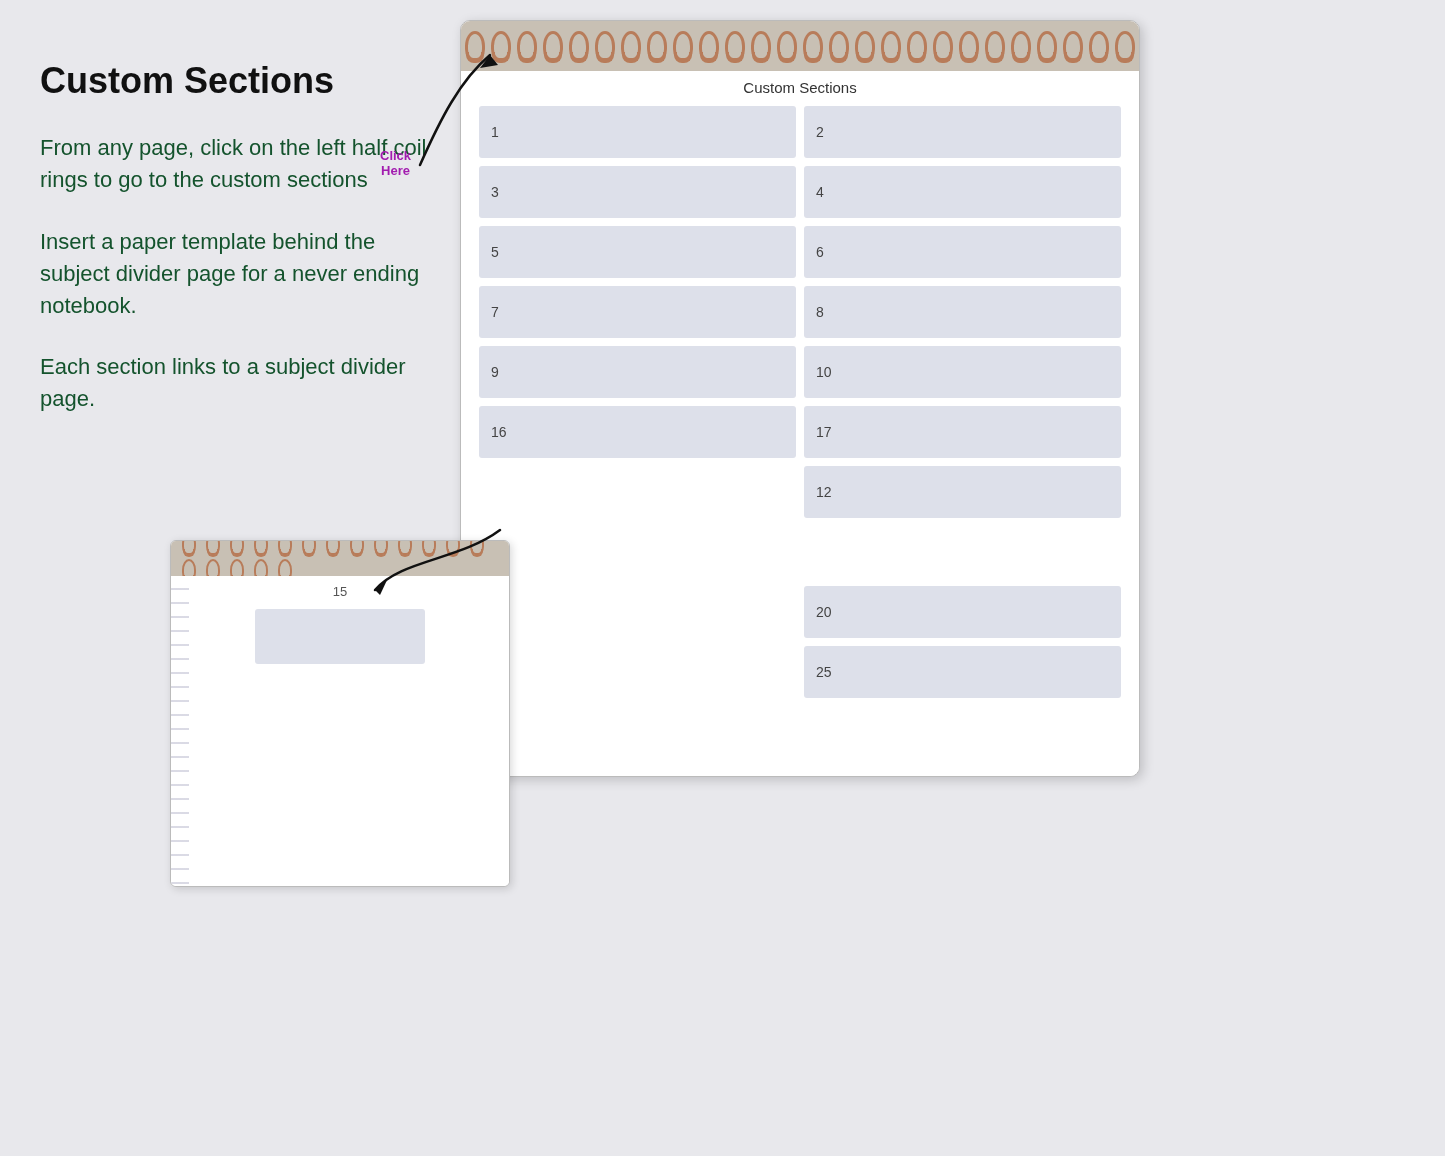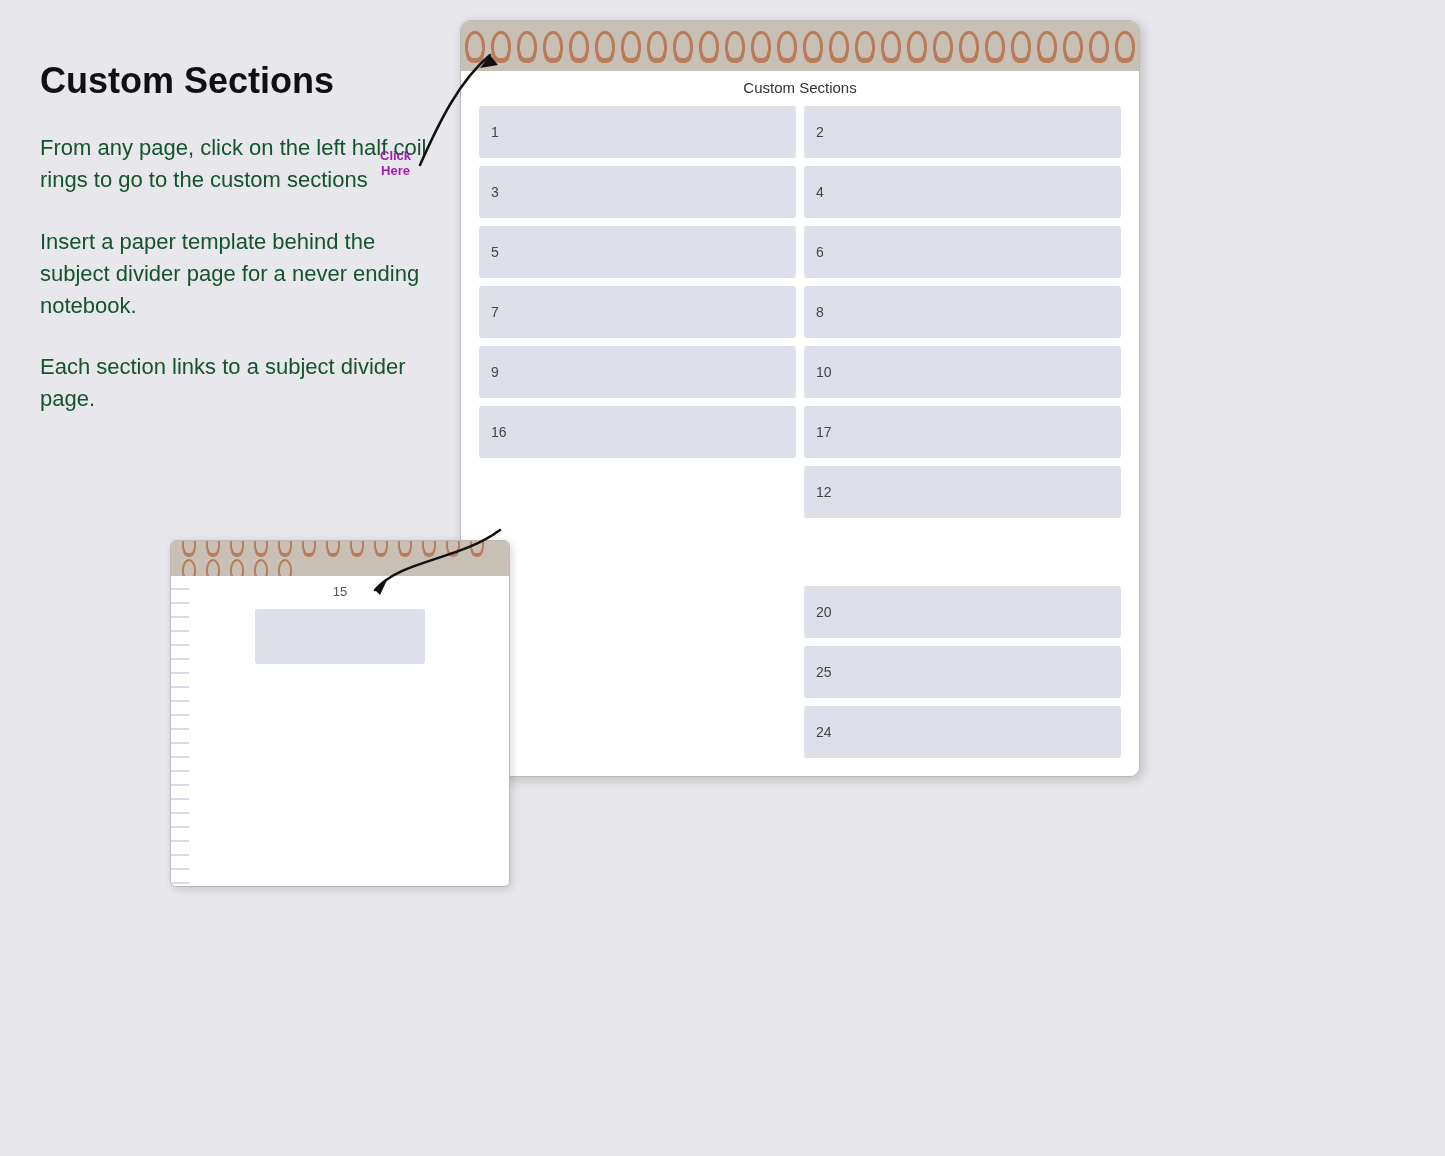--- a/index.html
+++ b/index.html
@@ -296,21 +296,20 @@
       <div class="section-cell">17</div>
       <div class="section-cell empty"></div>
       <div class="section-cell">12</div>
       <div class="section-cell empty"></div>
       <div class="section-cell empty"></div>
       <div class="section-cell empty"></div>
       <div class="section-cell">20</div>
       <div class="section-cell empty"></div>
       <div class="section-cell">25</div>
       <div class="section-cell empty"></div>
-      <div class="section-cell">24</div>
     </div>
 </div>
 
 <div class="notebook-small">
   <div class="coil-bar-small">
     <div>
       <span class="ring-small"></span>
       <span class="ring-small"></span>
       <span class="ring-small"></span>
       <span class="ring-small"></span>

